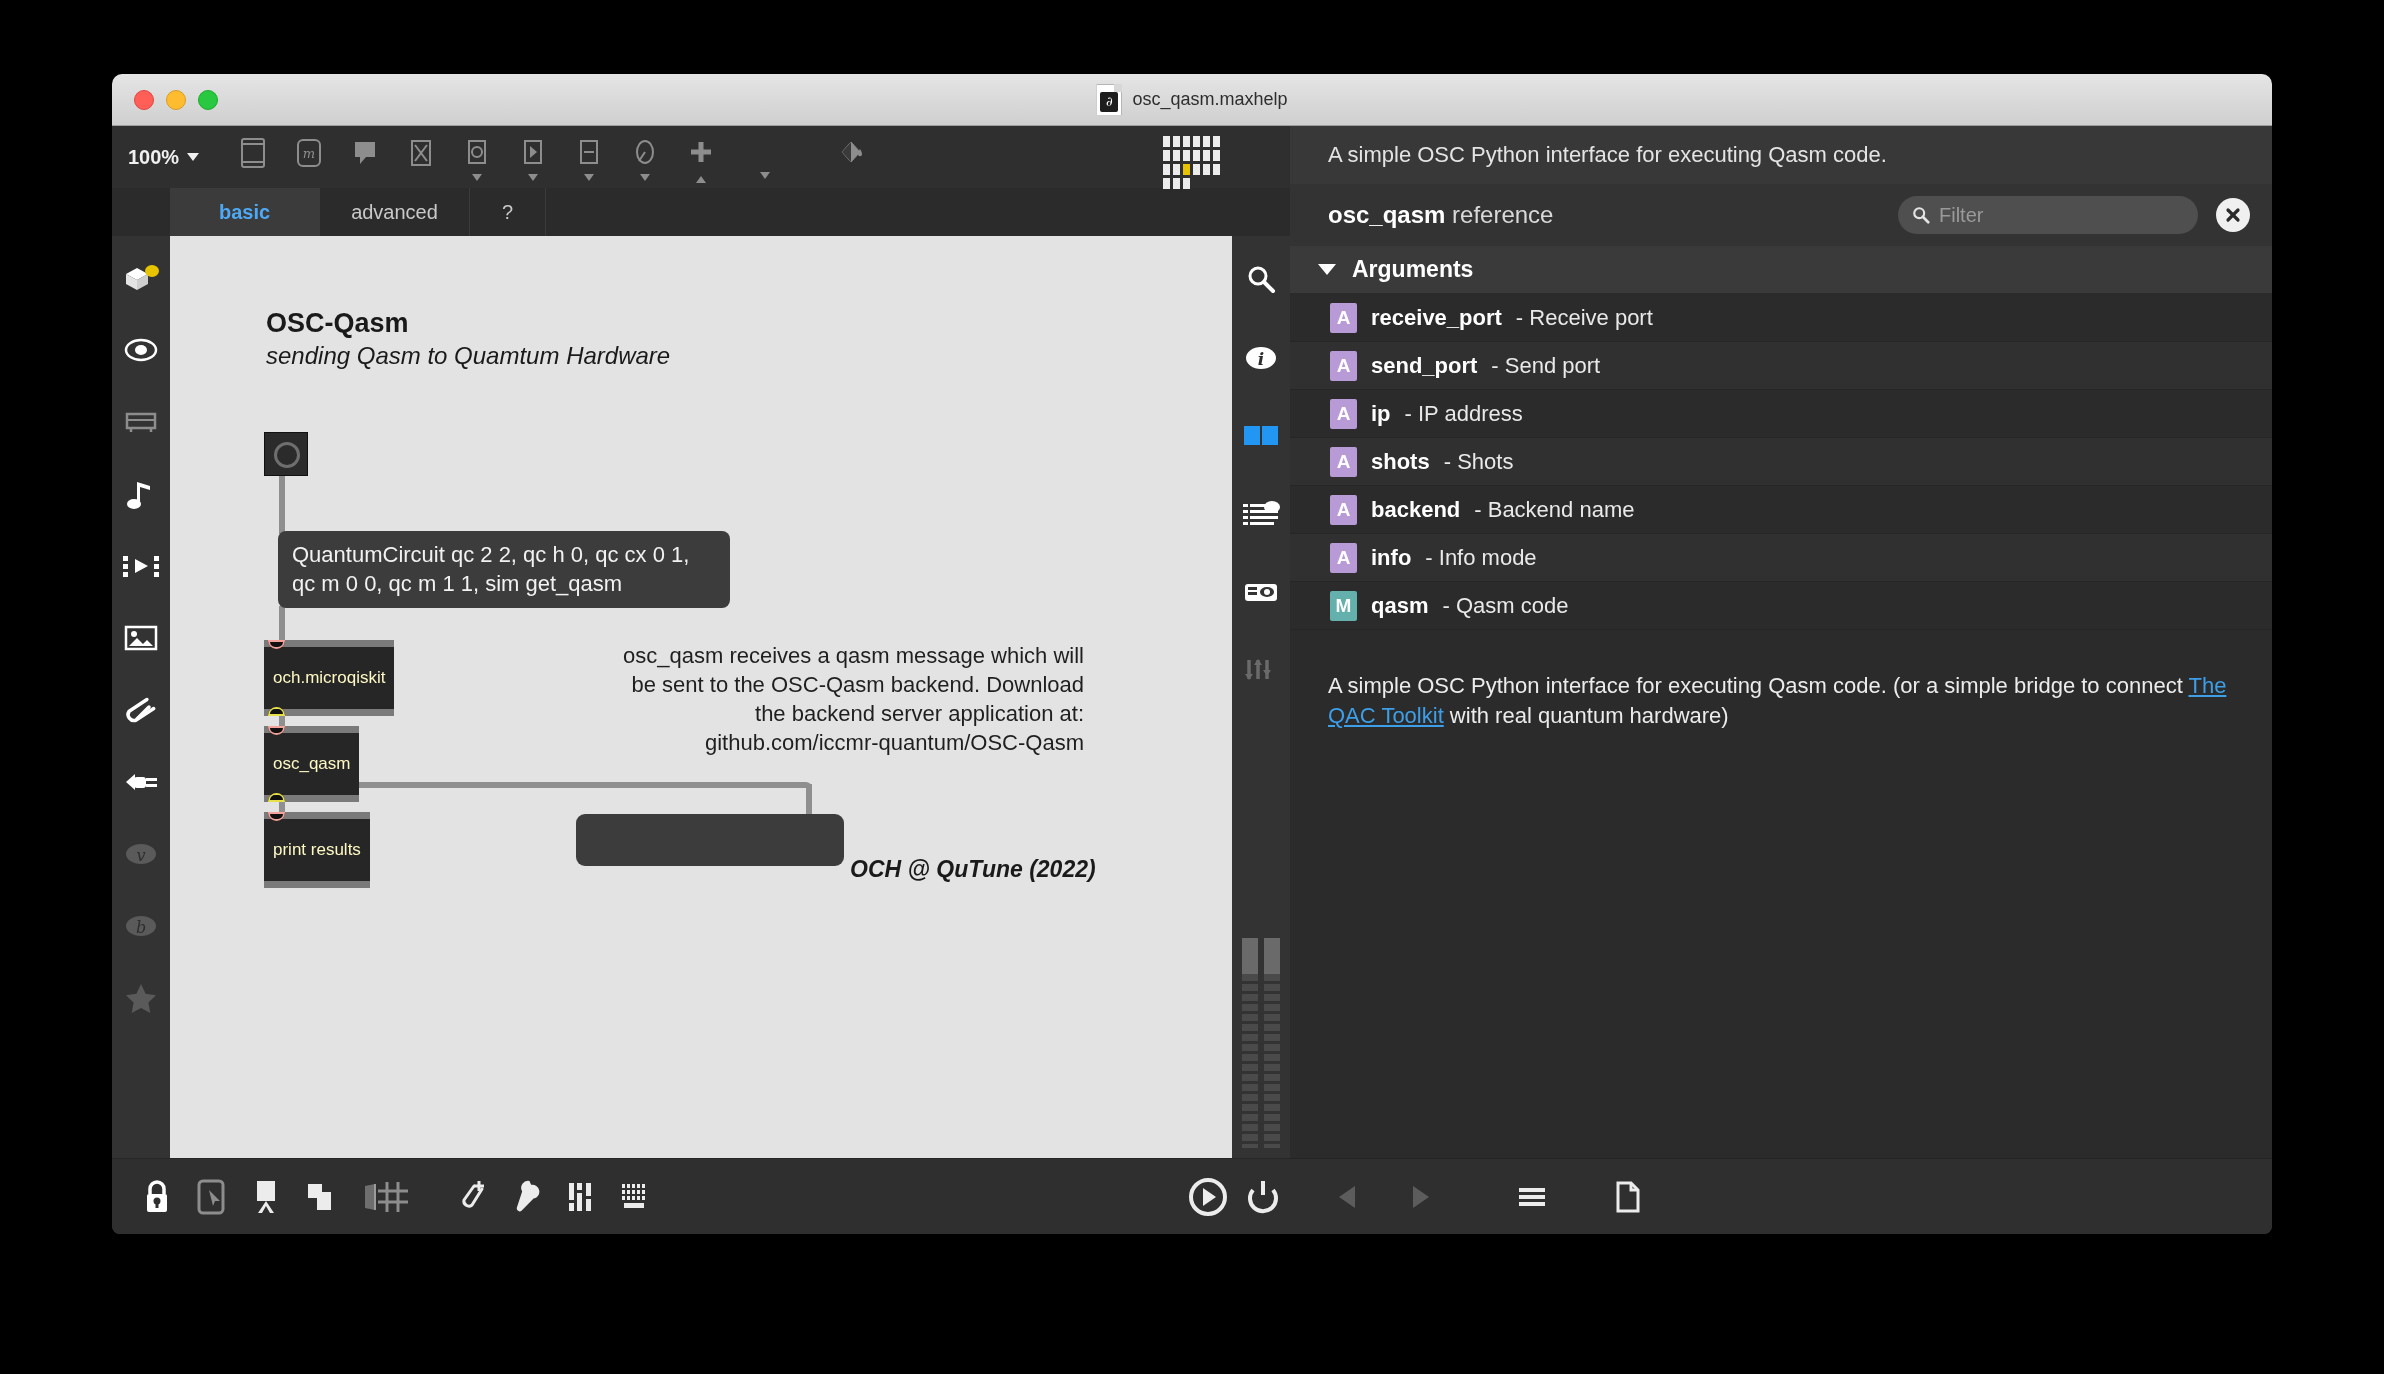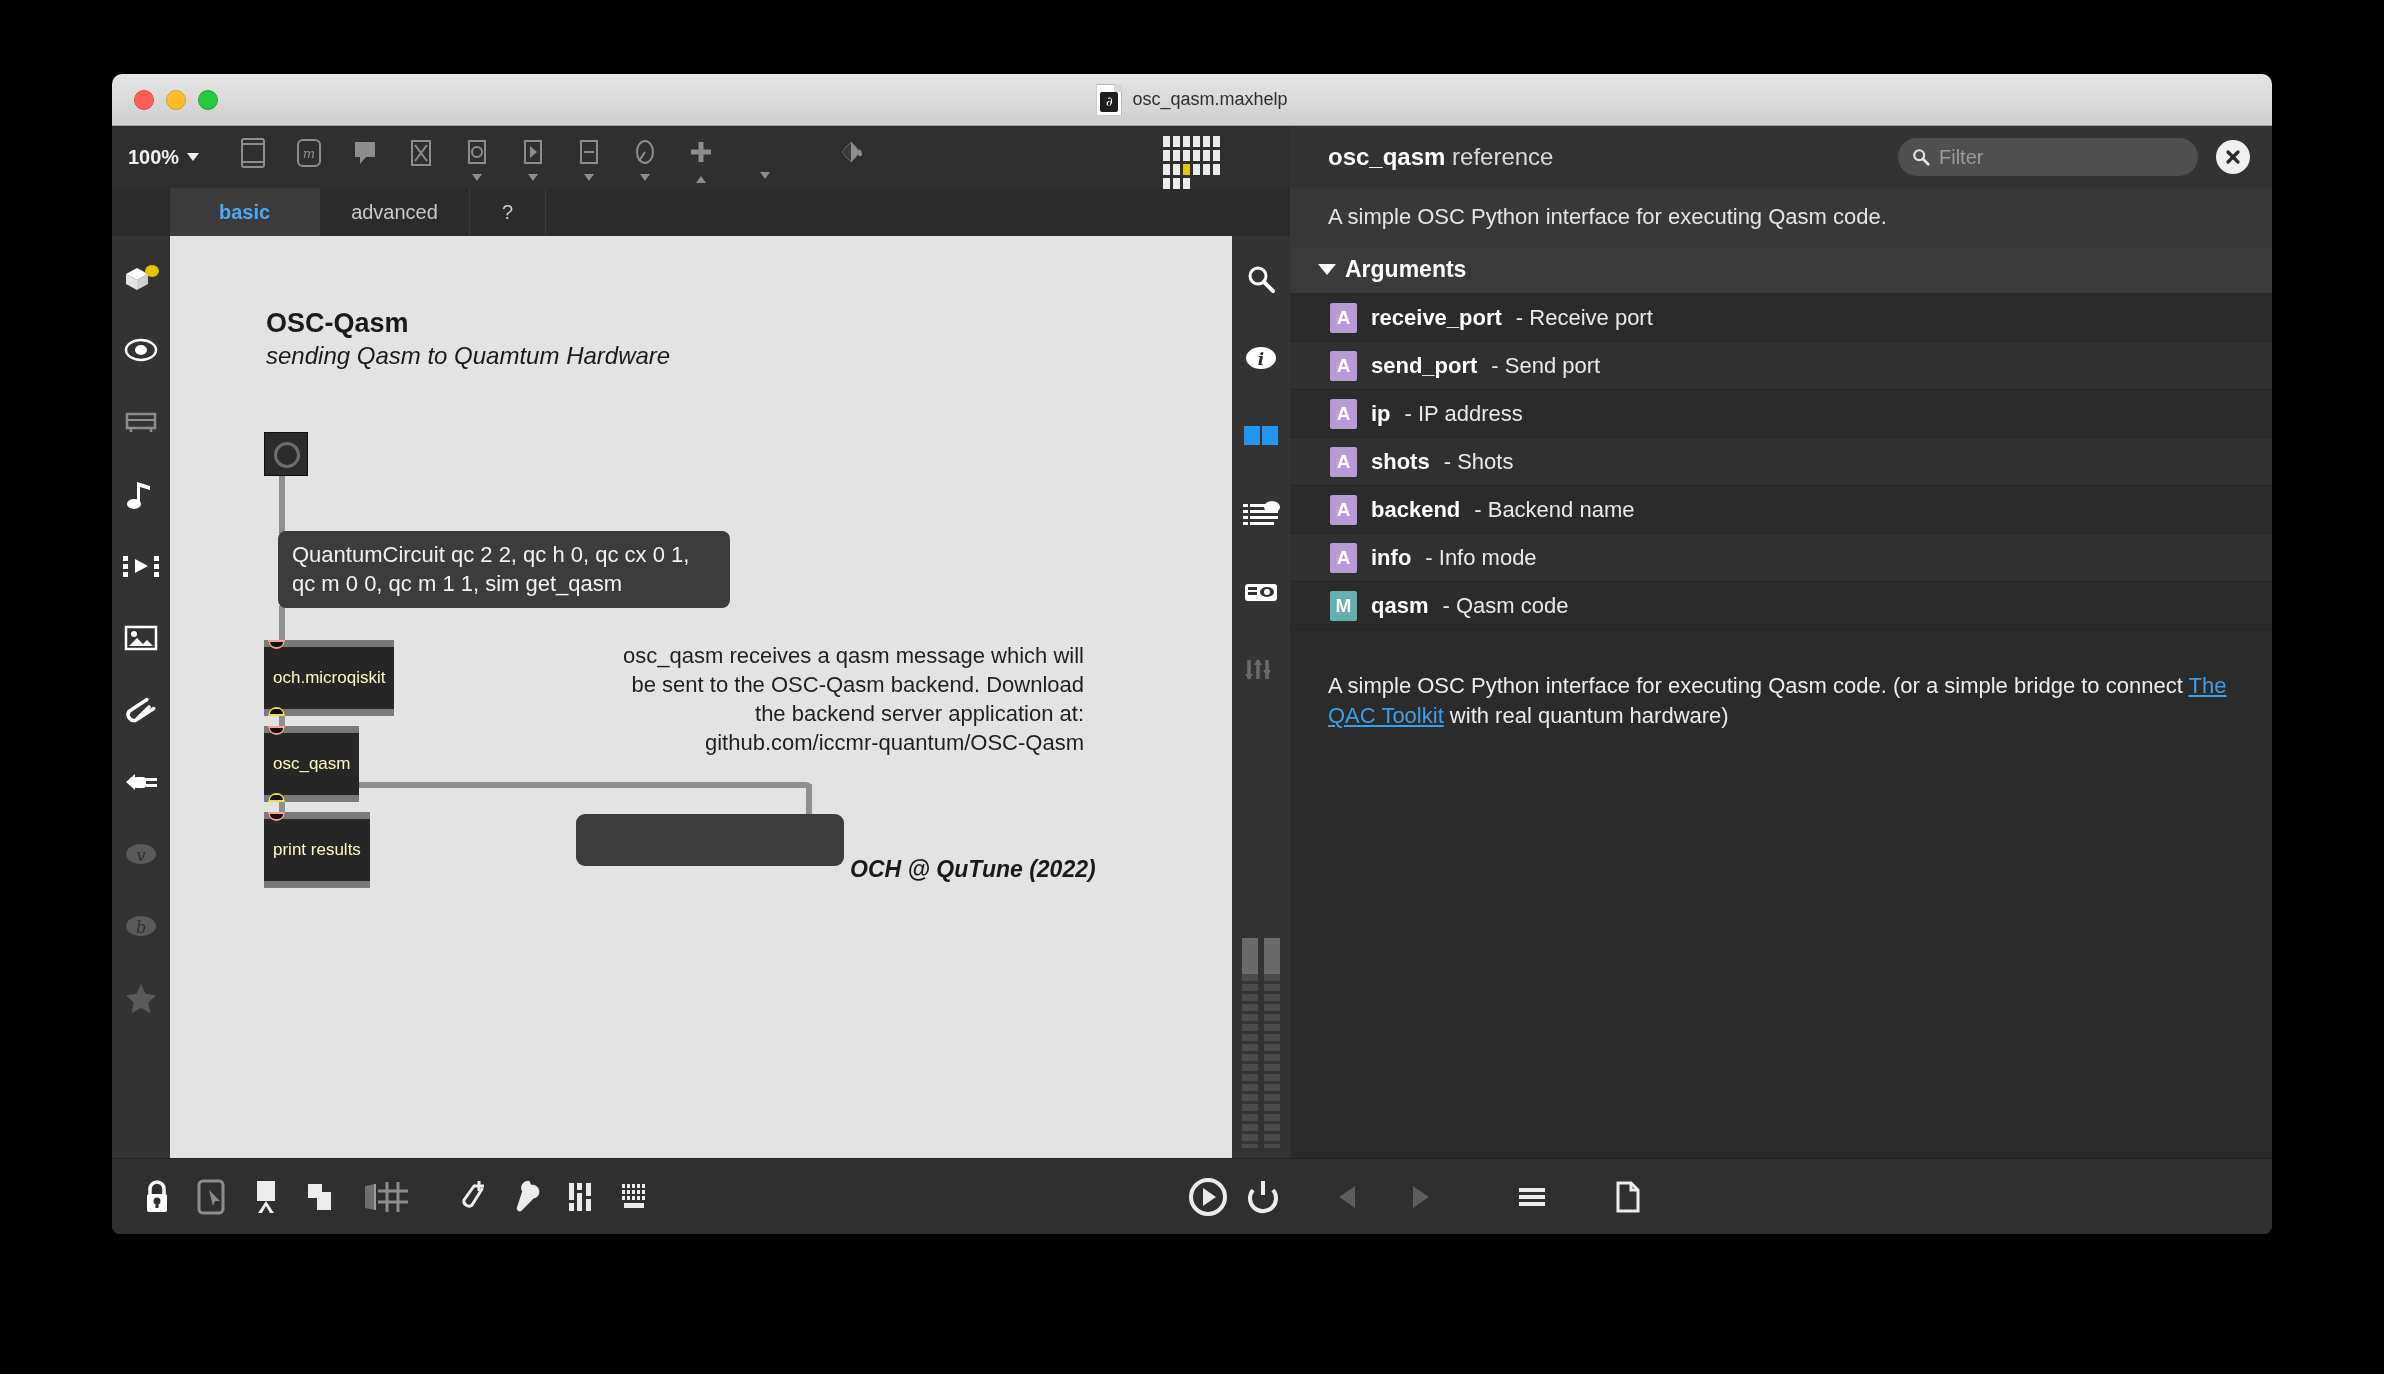--- a/index.html
+++ b/index.html
@@ -222,21 +222,21 @@
     width: 34px; height: 34px; border-radius: 50%; background:#f0f0f0;
     display:flex; align-items:center; justify-content:center; flex:none;
   }
 
   #ref-digest {
     padding: 16px 38px; font-size: 22px; color: #e4e4e4;
     background: #383838; flex:none;
   }
   #ref-list { flex: 1; overflow: hidden; background:#2b2b2b; }
   .sec-head {
-    height: 48px; display:flex; align-items:center; gap: 9px;
+    height: 48px; display:flex; align-items:center; gap: 16px;
     padding-left: 28px; background: #3a3a3a; color:#fff;
     font-size: 23px; font-weight: bold;
     border-bottom: 1px solid #2b2b2b;
   }
   .tri { width:0;height:0;border-left:9px solid transparent;border-right:9px solid transparent;border-top:11px solid #fff; }
   .row {
     height: 48px; display:flex; align-items:center; gap: 14px;
     padding-left: 40px; font-size: 22px; color:#e9e9e9;
     border-bottom: 1px solid #262626;
   }
@@ -686,40 +686,40 @@
           <svg width="34" height="38" viewBox="0 0 34 38">
               <path d="M7 12a13 13 0 1 0 20 0" fill="none" stroke="#ececec" stroke-width="4"></path>
               <line x1="17" y1="3" x2="17" y2="17" stroke="#ececec" stroke-width="4"></line>
             </svg>
         </div>
       </div>
     </div>
 
     <div id="reference">
 
+      <div id="ref-digest">A simple OSC Python interface for executing Qasm code.</div>
+
       <div id="ref-head">
         <div id="ref-title">
           <b>osc_qasm</b><span> reference</span>
         </div>
         <div id="filter-box">
           <svg width="20" height="20" viewBox="0 0 20 20">
               <circle cx="8" cy="8" r="5.5" fill="none" stroke="#e3e3e3" stroke-width="2.4"></circle>
               <line x1="12" y1="12" x2="18" y2="18" stroke="#e3e3e3" stroke-width="3" stroke-linecap="round"></line>
             </svg>
           <input id="filter-input" value="" placeholder="Filter" style="">
         </div>
         <div id="close-circle">
           <svg width="20" height="20" viewBox="0 0 20 20">
               <line x1="5" y1="5" x2="15" y2="15" stroke="#2b2b2b" stroke-width="3.2" stroke-linecap="round"></line>
               <line x1="15" y1="5" x2="5" y2="15" stroke="#2b2b2b" stroke-width="3.2" stroke-linecap="round"></line>
             </svg>
         </div>
       </div>
-
-      <div id="ref-digest">A simple OSC Python interface for executing Qasm code.</div>
 
       <div id="ref-list">
 
         <div class="sec-head">
           <span class="tri"></span>
           <span>Arguments</span>
         </div>
         <div class="row">
           <span class="tag a">A</span>
           <b>receive_port</b>

